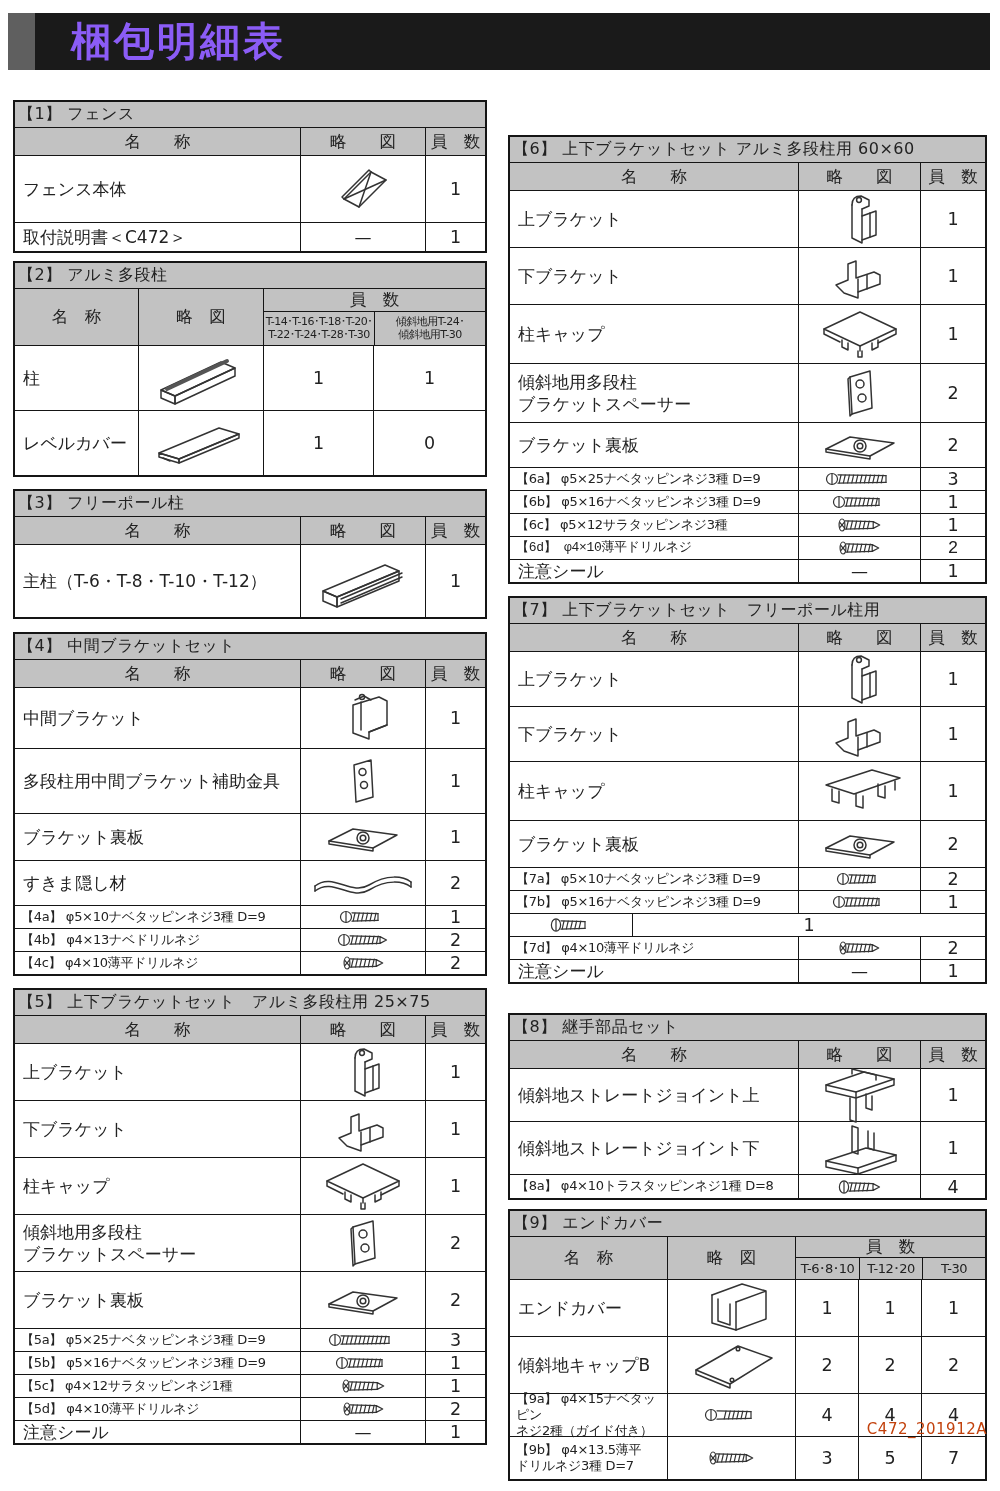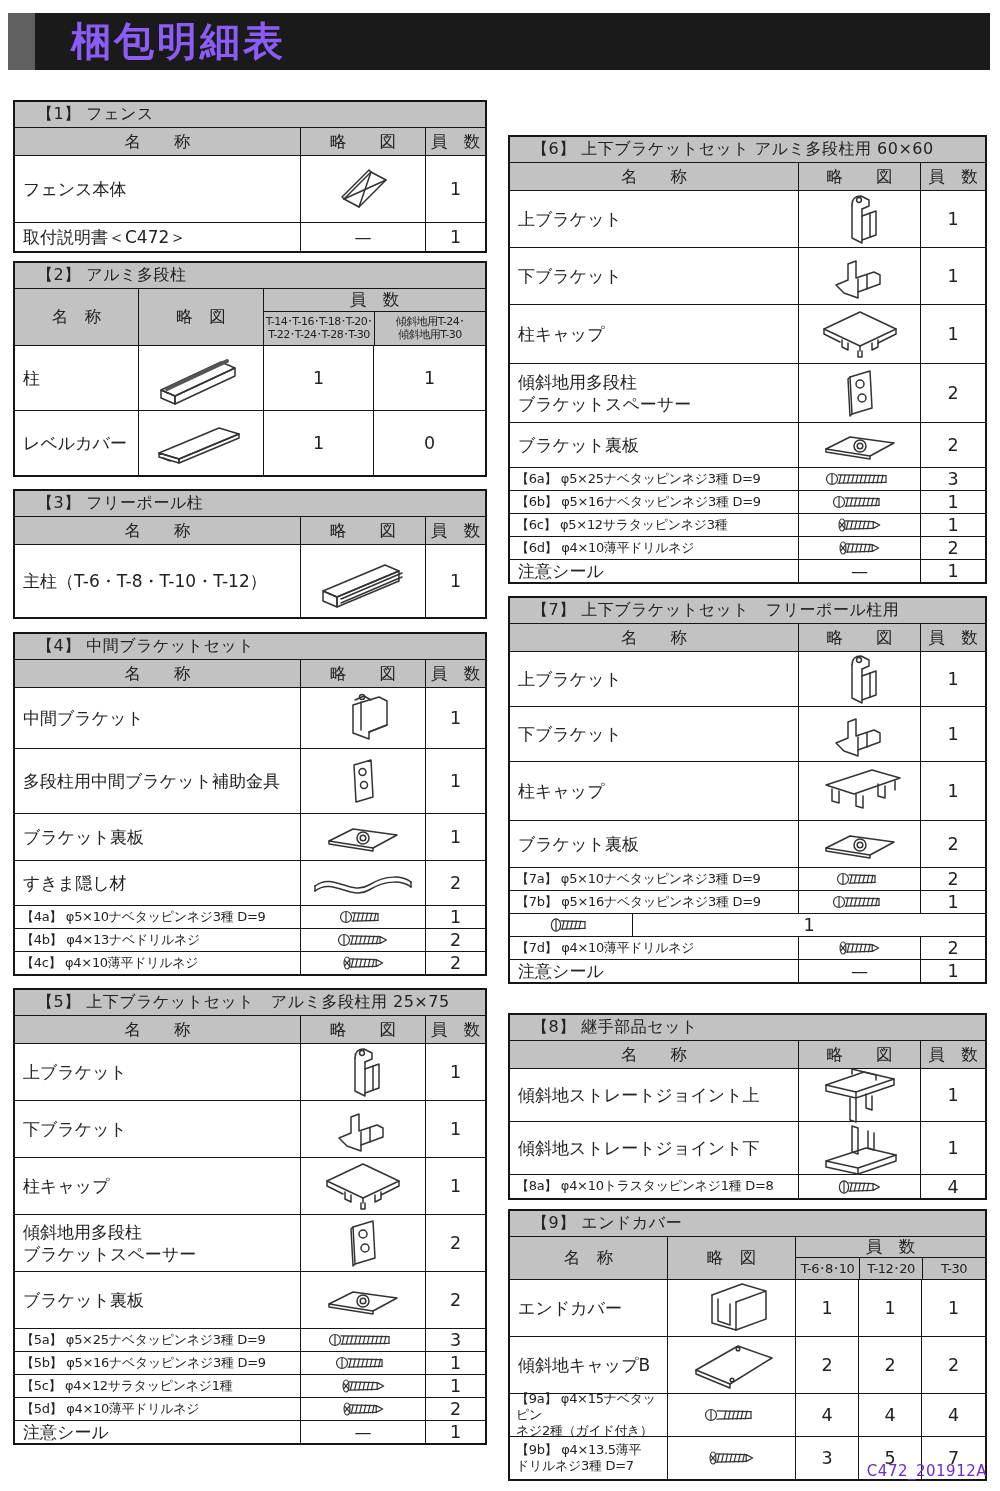--- a/index.html
+++ b/index.html
@@ -23,21 +23,21 @@
   .banner-title{
     color:#8b5cf6;font-size:40px;font-weight:bold;letter-spacing:3px;
     display:flex;align-items:center;margin-left:36px;
   }
   .col{position:absolute;top:100px;}
   .col-left{left:13px;width:474px;}
   .col-right{left:508px;width:479px;margin-top:35px;}
   .ptable{border:2px solid var(--line);background:#fff;}
   .sec-head{
     background:var(--hdr-gray);border-bottom:1.5px solid var(--line);
-    height:25px;display:flex;align-items:center;padding-left:22px;
+    height:25px;display:flex;align-items:center;padding-left:3px;
     font-size:16px;letter-spacing:0.5px;
   }
   .col-head{display:flex;border-bottom:1.5px solid var(--line);background:var(--hdr-gray);}
   .cell{
     box-sizing:border-box;display:flex;align-items:center;justify-content:center;
     min-width:0;
   }
   .cell + .cell{border-left:1.5px solid var(--line);}
   .head-label{font-size:16.5px;}
   .qty-block{flex:1;display:flex;flex-direction:column;align-items:stretch;padding:0;}
@@ -53,21 +53,21 @@
   .name-cell{
     justify-content:flex-start;text-align:left;
     padding:2px 4px 2px 8px;font-size:17px;line-height:1.3;white-space:pre-line;
   }
   .row.screw .name-cell{font-size:13px;letter-spacing:-0.3px;padding-left:6px;line-height:1.25;}
   .qty-cell{font-size:17.5px;}
   .sketch-cell{justify-content:center;}
   .icon{display:flex;align-items:center;justify-content:center;}
   .dash{font-size:17px;}
   .footer-code{
-    position:absolute;top:1462px;right:13px;font-size:15px;color:#6d28d9;letter-spacing:0.5px;
+    position:absolute;top:1420px;right:13px;font-size:15px;color:#c2410c;letter-spacing:0.5px;
   }
 </style>
 </head>
 <body>
 
 <div class="banner">
   <div class="banner-accent"></div>
   <div class="banner-title">梱包明細表</div>
 </div>
 
@@ -635,21 +635,21 @@
                 <line x1="20.599999999999998" y1="5.2" x2="18.799999999999997" y2="12.8"></line>
                 <line x1="24.799999999999997" y1="5.2" x2="22.999999999999996" y2="12.8"></line>
                 <line x1="28.999999999999996" y1="5.2" x2="27.199999999999996" y2="12.8"></line>
                 <line x1="33.199999999999996" y1="5.2" x2="31.399999999999995" y2="12.8"></line>
                 <path d="M37.2 5.6 L43.7 9 L37.2 12.4 Z"></path>
               </svg>
             </span>
           </div>
           <div class="cell qty-cell" style="flex: 1 1 0%;">1</div>
         </div>
-        <div class="row screw" style="height: 22px;">
+        <div class="row screw" style="height: 22px; font-family: Liberation Mono, monospace;">
           <div class="cell name-cell" style="width: 288px;">【6d】 φ4×10薄平ドリルネジ</div>
           <div class="cell sketch-cell" style="width: 122px;">
             <span class="icon">
               <svg width="44.2" height="18" viewBox="0 0 44.2 18" fill="none" stroke="#333" stroke-width="1.2" stroke-linejoin="round" stroke-linecap="round">
                 <ellipse cx="6" cy="9" rx="2.9" ry="6"></ellipse>
                 <line x1="4" y1="6.5" x2="8" y2="11.5"></line>
                 <line x1="8" y1="6.5" x2="4" y2="11.5"></line>
                 <line x1="9.2" y1="4.8" x2="35.2" y2="5.6"></line>
                 <line x1="9.2" y1="13.2" x2="35.2" y2="12.4"></line>
                 <line x1="12.2" y1="5.2" x2="10.399999999999999" y2="12.8"></line>

